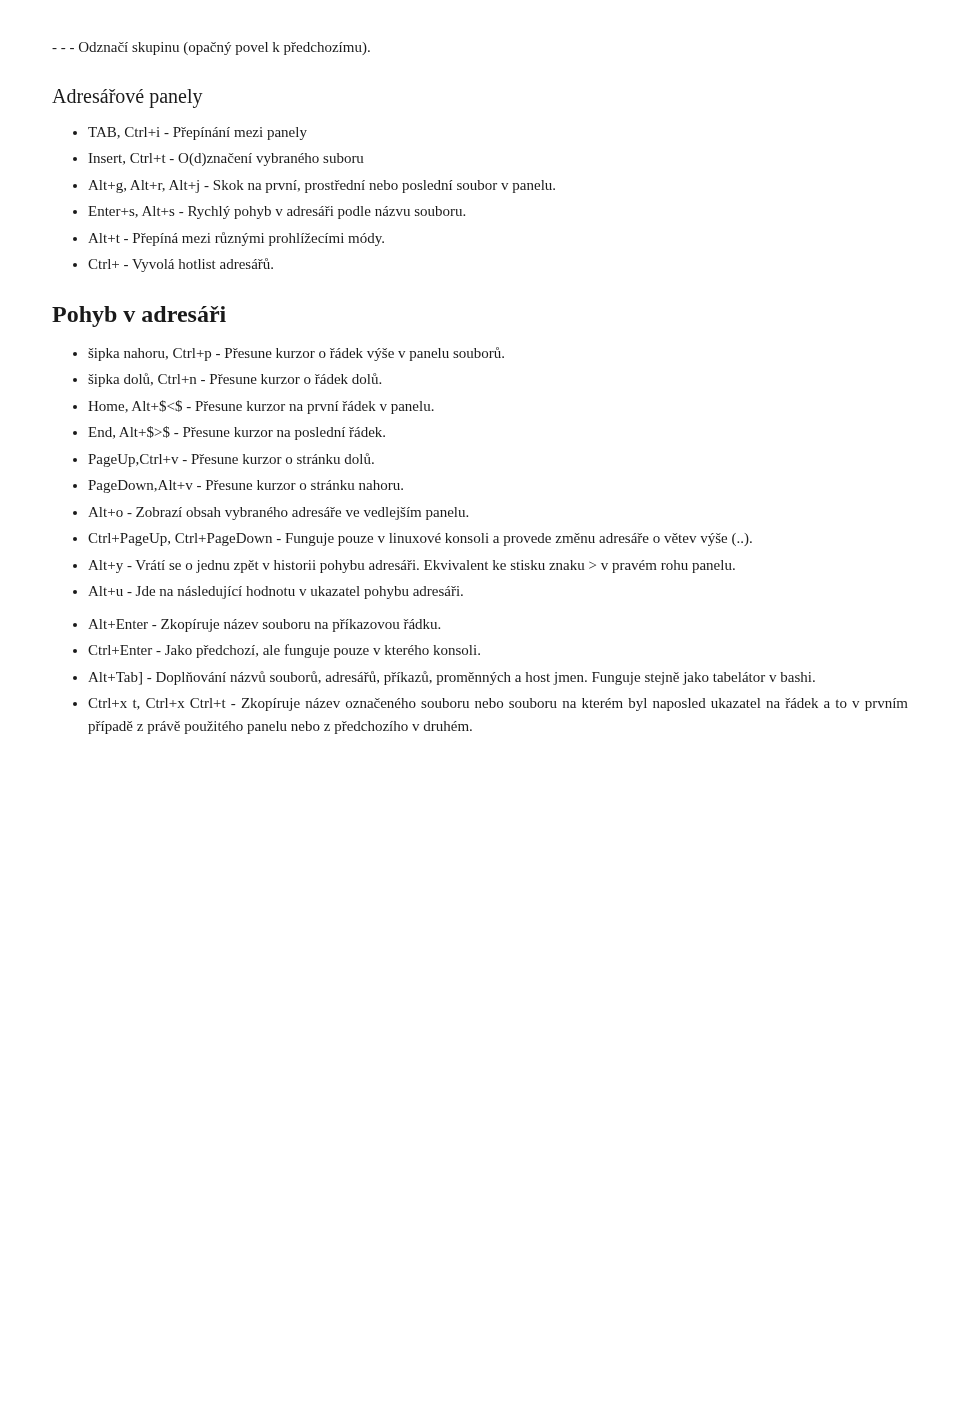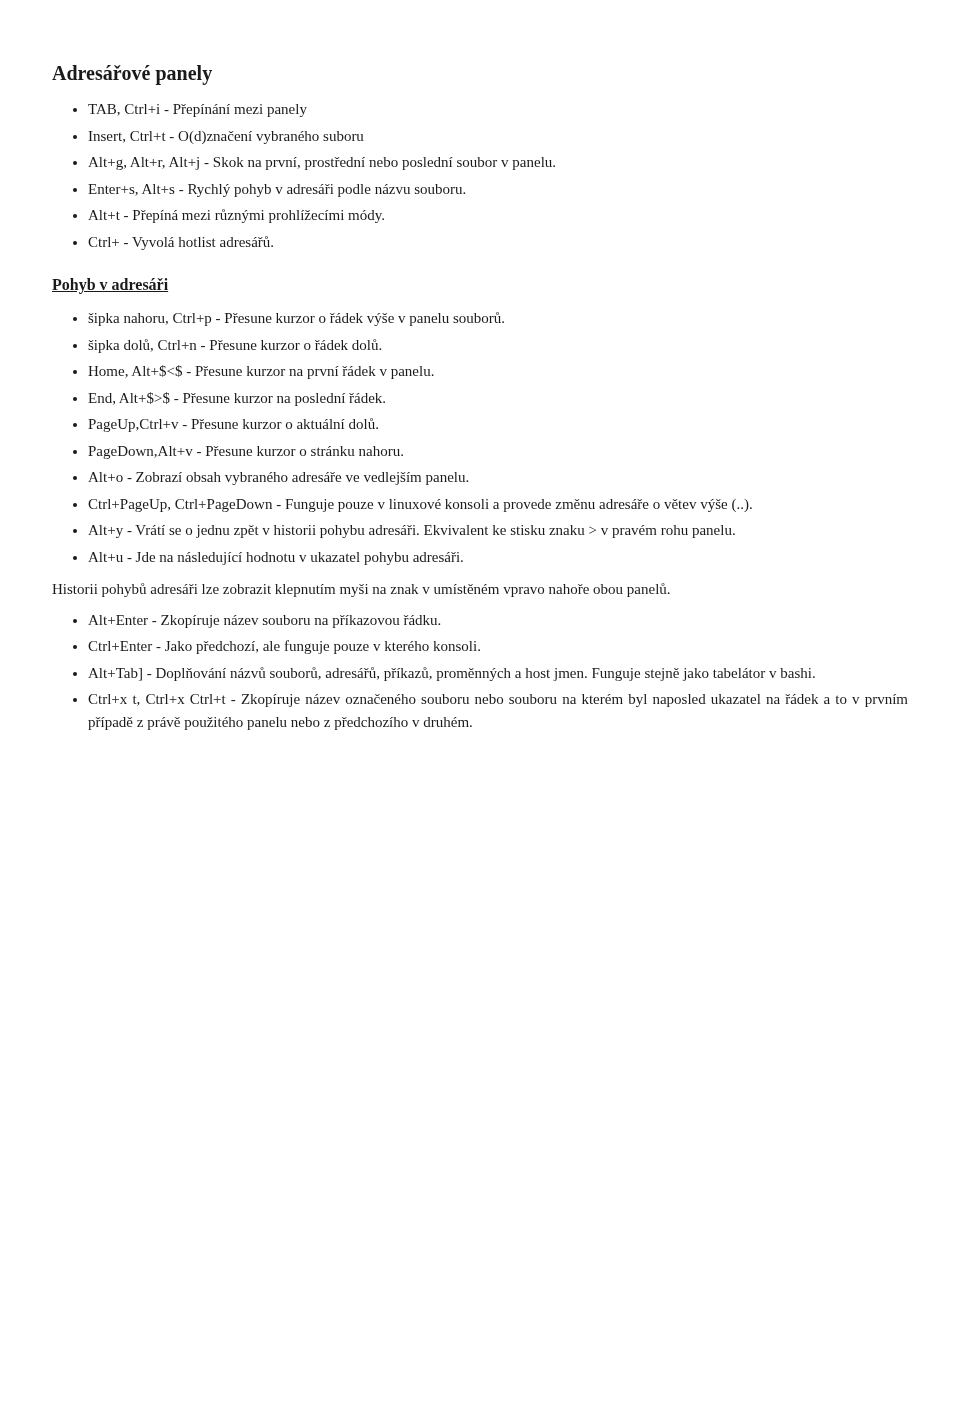--- a/index.html
+++ b/index.html
@@ -18,54 +18,54 @@
       max-width: 960px;
     }
 
     .intro-line {
       text-align: justify;
       margin-bottom: 4px;
     }
 
     .section-heading {
       font-size: 20px;
-      font-weight: bold;
+      font-weight: normal;
       margin-top: 22px;
       margin-bottom: 10px;
     }
 
     ul.bullet-list {
       list-style: disc;
       margin-left: 36px;
       margin-bottom: 10px;
     }
 
     ul.bullet-list li {
       text-align: justify;
       margin-bottom: 4px;
     }
 
     .subsection-heading {
-      font-size: 16px;
+      font-size: 24px;
       font-weight: bold;
       margin-top: 20px;
       margin-bottom: 10px;
-      text-decoration: underline;
     }
 
     .block-paragraph {
       text-align: justify;
       margin-bottom: 8px;
       margin-top: 6px;
     }
   </style>
 </head>
 <body>
 
 <div>
+  <p class="intro-line">- - - Odznačí skupinu (opačný povel k předchozímu).</p>
 </div>
 
 <div id="section-adresarove-panely">
   <h2 class="section-heading">Adresářové panely</h2>
   <ul class="bullet-list">
     <li>TAB, Ctrl+i - Přepínání mezi panely</li>
     <li>Insert, Ctrl+t - O(d)značení vybraného suboru</li>
     <li>Alt+g, Alt+r, Alt+j - Skok na první, prostřední nebo poslední soubor v panelu.</li>
     <li>Enter+s, Alt+s - Rychlý pohyb v adresáři podle názvu souboru.</li>
     <li>Alt+t - Přepíná mezi různými prohlížecími módy.</li>
@@ -73,28 +73,27 @@
   </ul>
 </div>
 
 <div id="section-pohyb-v-adresari">
   <h2 class="subsection-heading">Pohyb v adresáři</h2>
   <ul class="bullet-list">
     <li>šipka nahoru, Ctrl+p - Přesune kurzor o řádek výše v panelu souborů.</li>
     <li>šipka dolů, Ctrl+n - Přesune kurzor o řádek dolů.</li>
     <li>Home, Alt+$&lt;$ - Přesune kurzor na první řádek v panelu.</li>
     <li>End, Alt+$&gt;$ - Přesune kurzor na poslední řádek.</li>
-    <li>PageUp,Ctrl+v - Přesune kurzor o aktuální dolů.</li>
+    <li>PageUp,Ctrl+v - Přesune kurzor o stránku dolů.</li>
     <li>PageDown,Alt+v - Přesune kurzor o stránku nahoru.</li>
     <li>Alt+o - Zobrazí obsah vybraného adresáře ve vedlejším panelu.</li>
     <li>Ctrl+PageUp, Ctrl+PageDown - Funguje pouze v linuxové konsoli a provede změnu adresáře o větev výše (..).</li>
     <li>Alt+y - Vrátí se o jednu zpět v historii pohybu adresáři. Ekvivalent ke stisku znaku &gt; v pravém rohu panelu.</li>
     <li>Alt+u - Jde na následující hodnotu v ukazatel pohybu adresáři.</li>
   </ul>
-  <p class="block-paragraph">Historii pohybů adresáři lze zobrazit klepnutím myši na znak v umístěném vpravo nahoře obou panelů.</p>
 </div>
 
 <div id="section-prikazova-radka">
   <ul class="bullet-list">
     <li>Alt+Enter - Zkopíruje název souboru na příkazovou řádku.</li>
     <li>Ctrl+Enter - Jako předchozí, ale funguje pouze v kterého konsoli.</li>
     <li>Alt+Tab] - Doplňování názvů souborů, adresářů, příkazů, proměnných a host jmen. Funguje stejně jako tabelátor v bashi.</li>
     <li>Ctrl+x t, Ctrl+x Ctrl+t - Zkopíruje název označeného souboru nebo souboru na kterém byl naposled ukazatel na řádek a to v prvním případě z právě použitého panelu nebo z předchozího v druhém.</li>
   </ul>
 </div>

